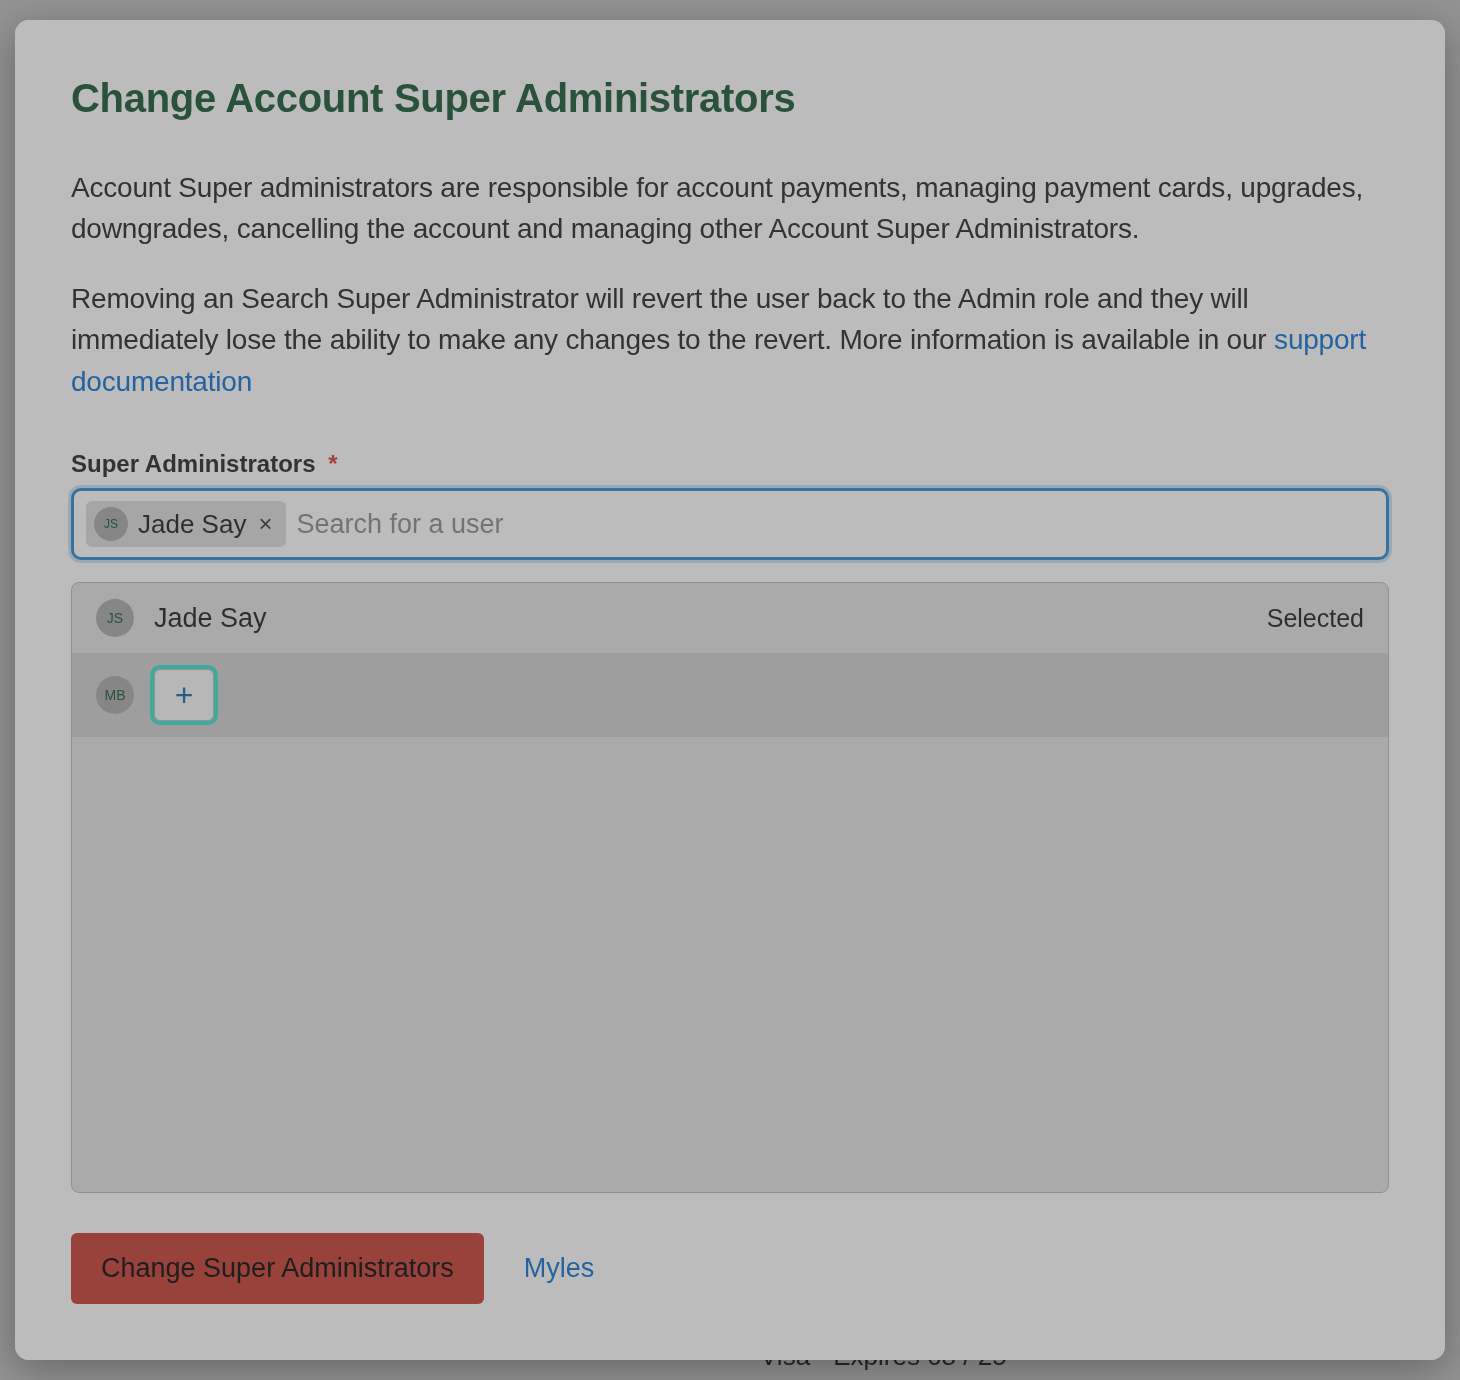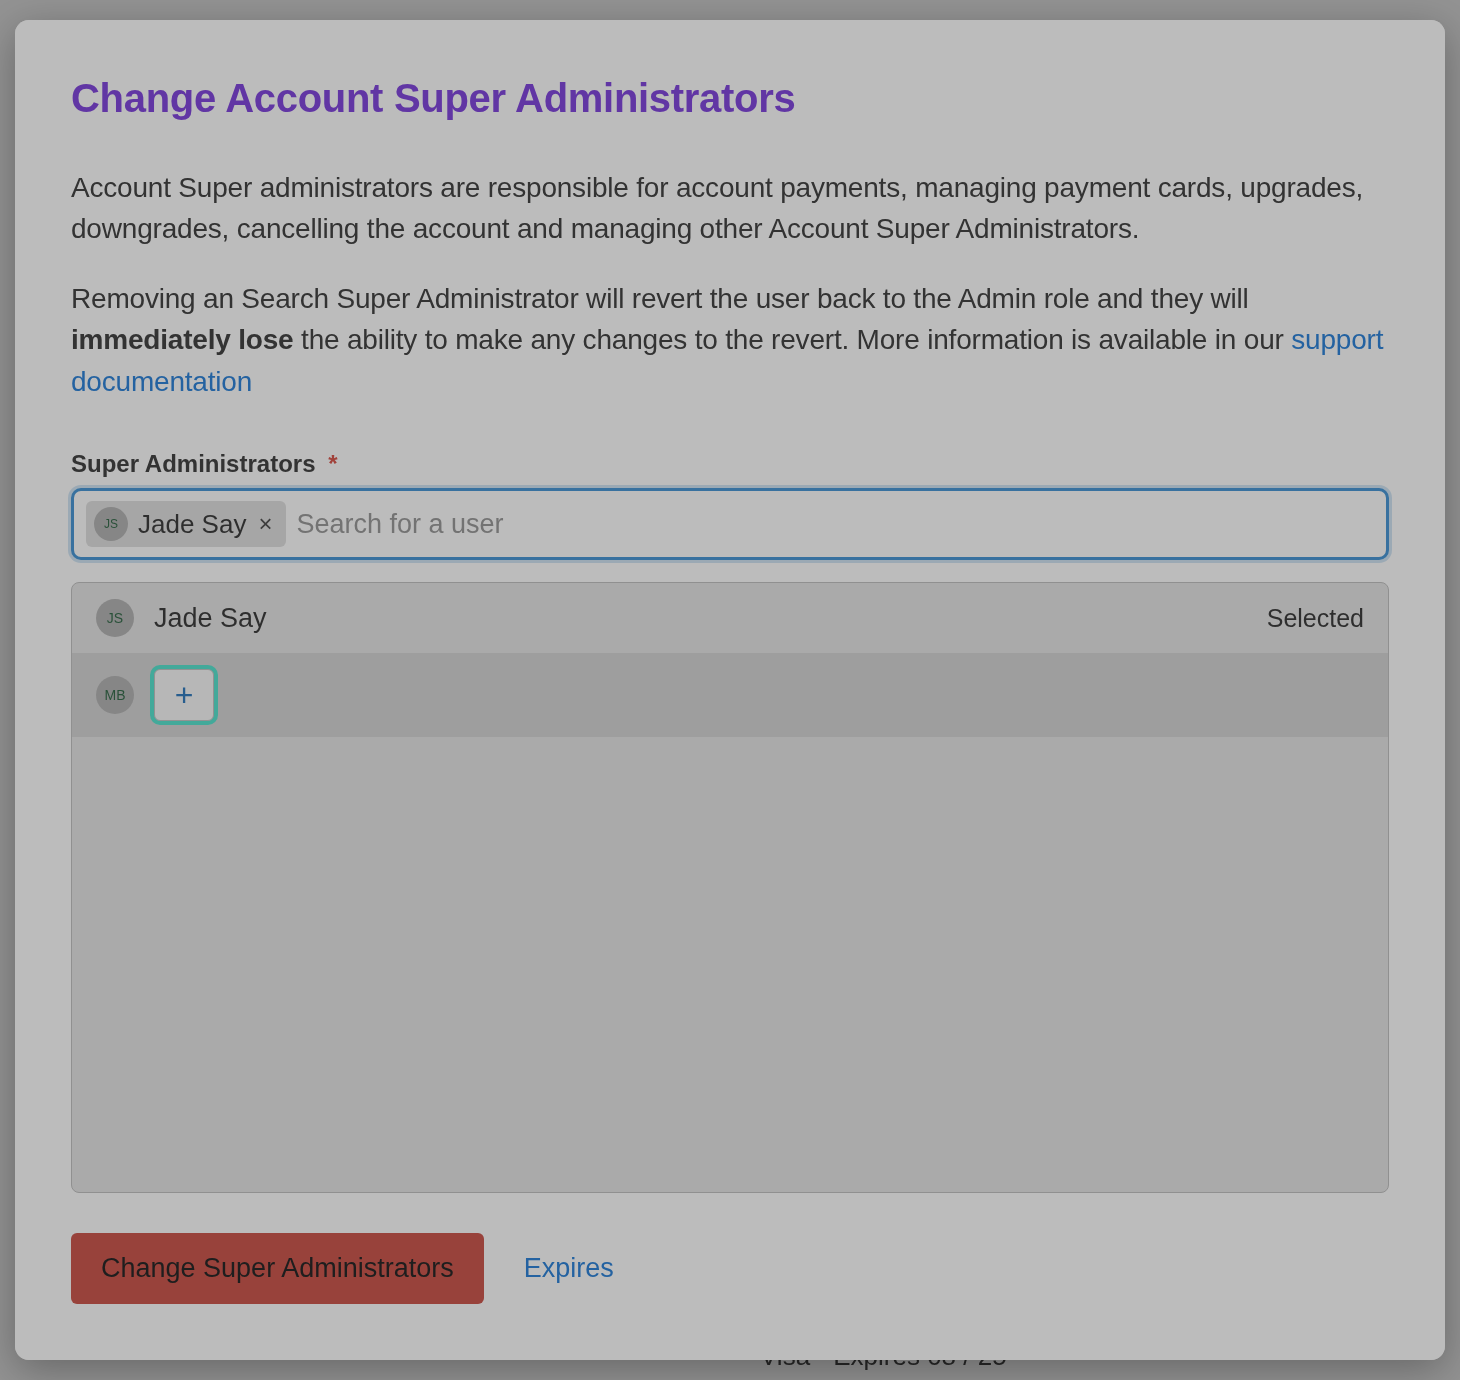--- a/index.html
+++ b/index.html
@@ -48,37 +48,37 @@
       position: absolute;
       inset: 0;
       background: rgba(80,80,80,0.38);
       border-radius: 14px;
       pointer-events: none;
       z-index: 5;
     }
     .modal-title {
       font-size: 40px;
       font-weight: 600;
-      color: #6d28d9;
+      color: #14532d;
       margin-bottom: 46px;
       letter-spacing: -0.3px;
     }
     .description {
       font-size: 28px;
       line-height: 1.48;
       color: #222;
       margin-bottom: 28px;
       letter-spacing: -0.2px;
     }
     .description a {
       color: #0b6fd3;
       text-decoration: none;
     }
     .description strong {
-      font-weight: 700;
+      font-weight: 400;
     }
     .field-label {
       font-size: 24px;
       font-weight: 600;
       color: #222;
       margin-top: 20px;
       margin-bottom: 10px;
     }
     .required {
       color: #d43b2f;
@@ -271,16 +271,16 @@
       <div class="dropdown-row highlighted">
         <div class="avatar">MB</div>
         <button class="add-btn">
           <span class="add-btn-plus">+</span>
         </button>
       </div>
     </div>
 
     <div class="footer">
       <button class="primary-btn">Change Super Administrators</button>
-      <a class="cancel-link">Expires</a>
+      <a class="cancel-link">Myles</a>
     </div>
   </div>
 </div>
 
 </body></html>

